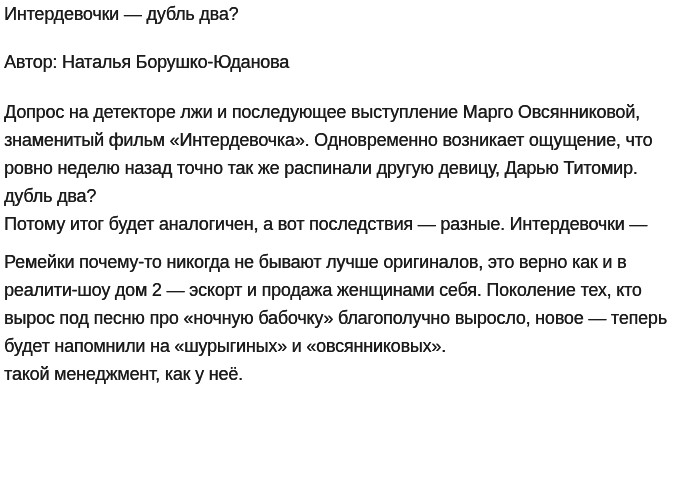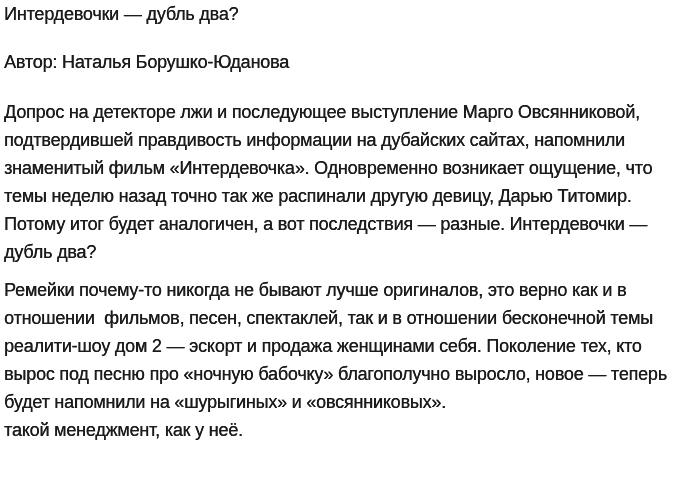--- a/index.html
+++ b/index.html
@@ -45,30 +45,28 @@
 <body>
 
 <div class="page">
 
   <h1 class="line title">Интердевочки — дубль два?</h1>
 
   <div class="line author">Автор: Наталья Борушко-Юданова</div>
 
   <div class="paragraph p1">
     <div class="line">Допрос на детекторе лжи и последующее выступление Марго Овсянниковой,</div>
-    <div class="line">подтвердившей правдивость информации на дубайских сайтах, напомнили</div>
     <div class="line">знаменитый фильм «Интердевочка». Одновременно возникает ощущение, что</div>
-    <div class="line">темы неделю назад точно так же распинали другую девицу, Дарью Титомир.</div>
+    <div class="line">ровно неделю назад точно так же распинали другую девицу, Дарью Титомир.</div>
+    <div class="line">дубль два?</div>
     <div class="line">Потому итог будет аналогичен, а вот последствия — разные. Интердевочки —</div>
-    <div class="line">дубль два?</div>
   </div>
 
   <div class="paragraph p2">
     <div class="line">Ремейки почему-то никогда не бывают лучше оригиналов, это верно как и в</div>
-    <div class="line">отношении  фильмов, песен, спектаклей, так и в отношении бесконечной темы</div>
     <div class="line">реалити-шоу дом 2 — эскорт и продажа женщинами себя. Поколение тех, кто</div>
     <div class="line">вырос под песню про «ночную бабочку» благополучно выросло, новое — теперь</div>
     <div class="line">будет напомнили на «шурыгиных» и «овсянниковых».</div>
   </div>
 
   <div class="paragraph p3">
     <div class="line">такой менеджмент, как у неё.</div>
   </div>
 
 </div>

